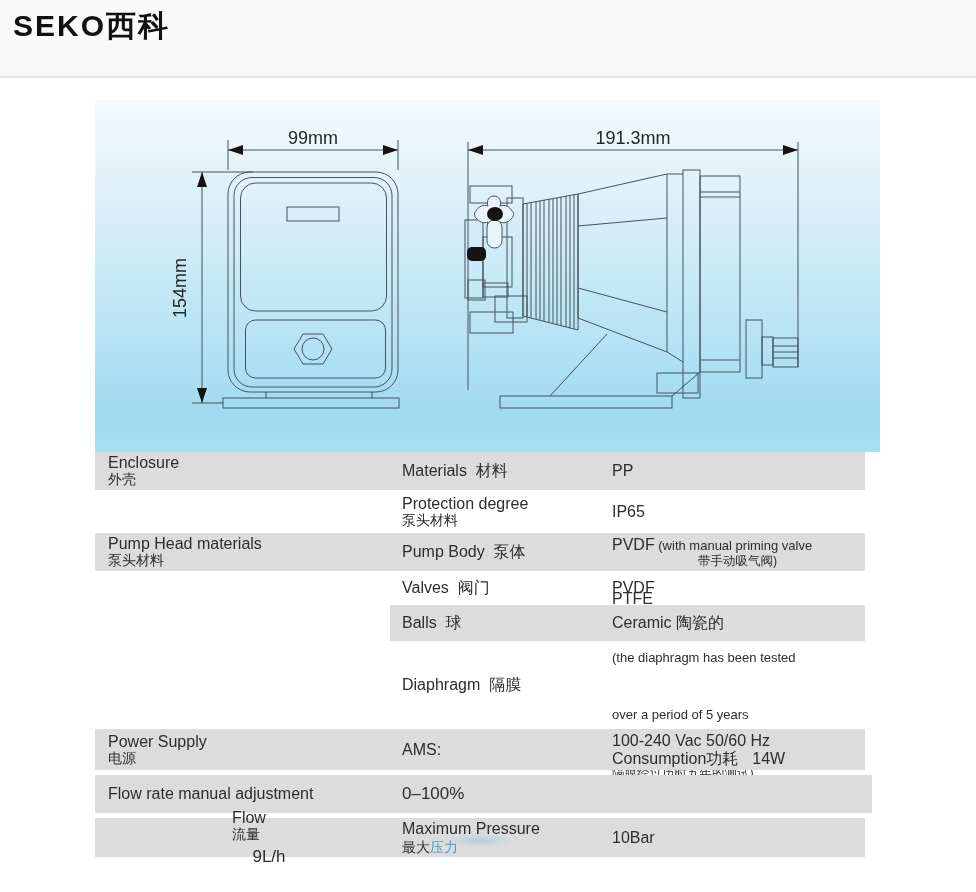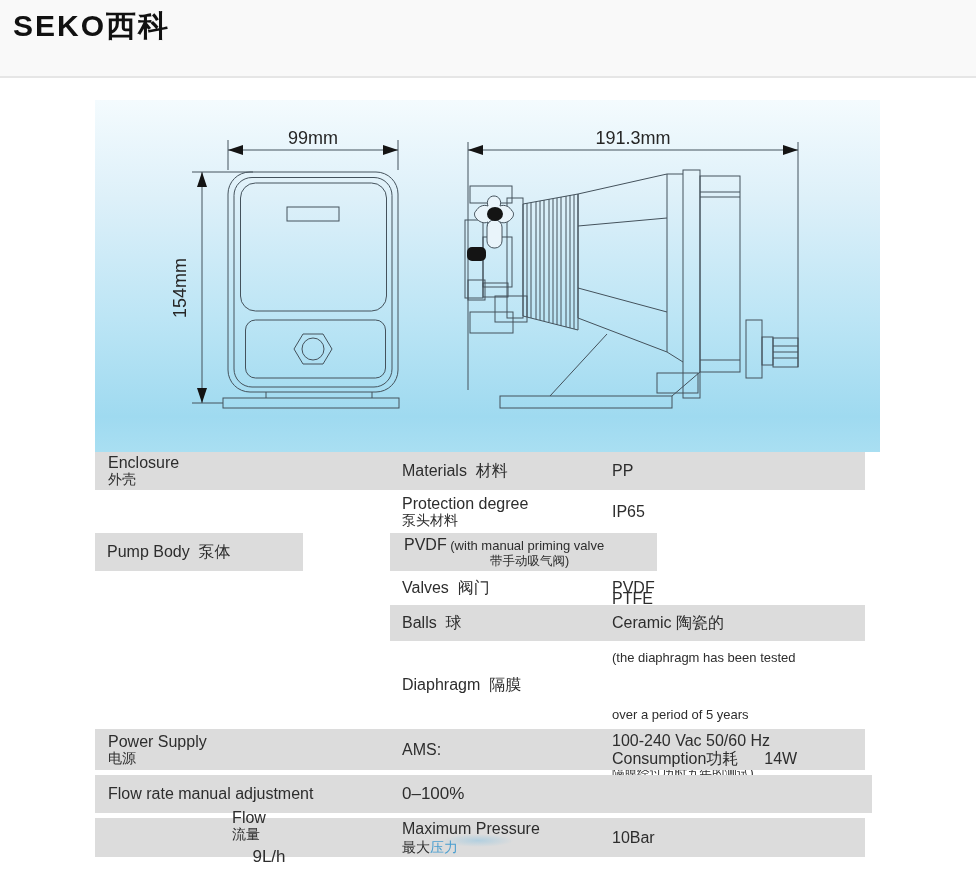--- a/index.html
+++ b/index.html
@@ -35,21 +35,21 @@
   .cn{font-size:14px;}
   .sm-en{font-size:13px;}
   .sm-cn{font-size:12.5px;}
   .inline{flex-direction:column;align-items:center;}
   .h38{height:38px;} .h43{height:43px;} .h34{height:34px;} .h36{height:36px;}
   .h76{height:88px;gap:43px;} .h41{height:41px;} .h39{height:39px;}
   .mb5{margin-bottom:5px;}
   .note2{margin-left:86px;}
   .flow-val{font-size:17px;margin-left:40px;margin-top:5px;}
   .pct{font-size:17px;}
-  .consump-gap{margin-left:26px;}
+  .consump-gap{margin-left:14px;}
   .cn-blue{color:#4a9ecf;}
   .c2.pos-rel{position:relative;}
   .wm-swash{position:absolute;left:52px;top:16px;width:72px;height:13px;border-radius:50%;
     background:radial-gradient(ellipse at center,rgba(115,188,228,.4),rgba(115,188,228,0) 70%);}
 </style>
 </head>
 <body>
 
 <div id="page">
 
@@ -149,20 +149,24 @@
       <div class="cell c2 h43">
         <span class="en">Protection degree</span>
         <span class="cn">泵头材料</span>
       </div>
       <div class="cell c3 h43">
         <span class="en">IP65</span>
       </div>
     </div>
 
     <div class="row">
+      <div class="cell c1 g h38">
+        <span class="en">Pump Head materials</span>
+        <span class="cn">泵头材料</span>
+      </div>
       <div class="cell c2 g h38">
         <span class="en">Pump Body&nbsp;&nbsp;泵体</span>
       </div>
       <div class="cell c3 g h38">
         <span><span class="en">PVDF</span><span class="sm-en">&nbsp;(with manual priming valve</span></span>
         <span class="sm-cn note2">带手动吸气阀)</span>
       </div>
     </div>
 
     <div class="row">

